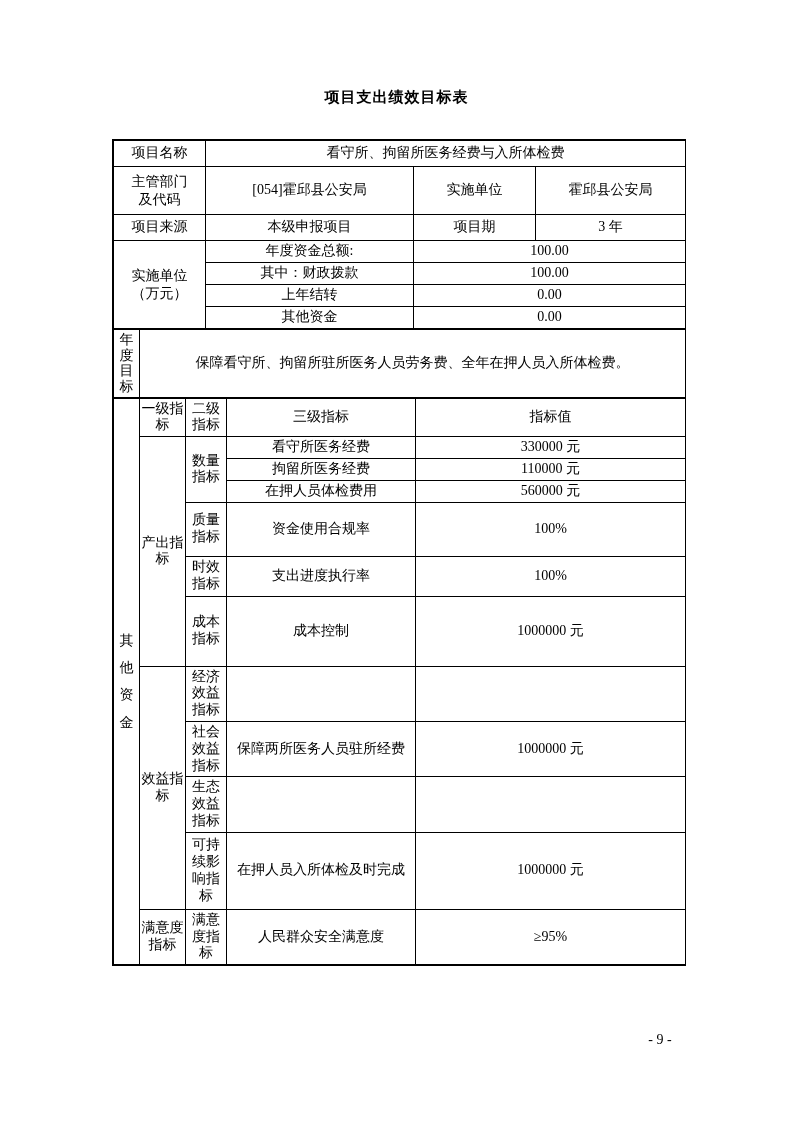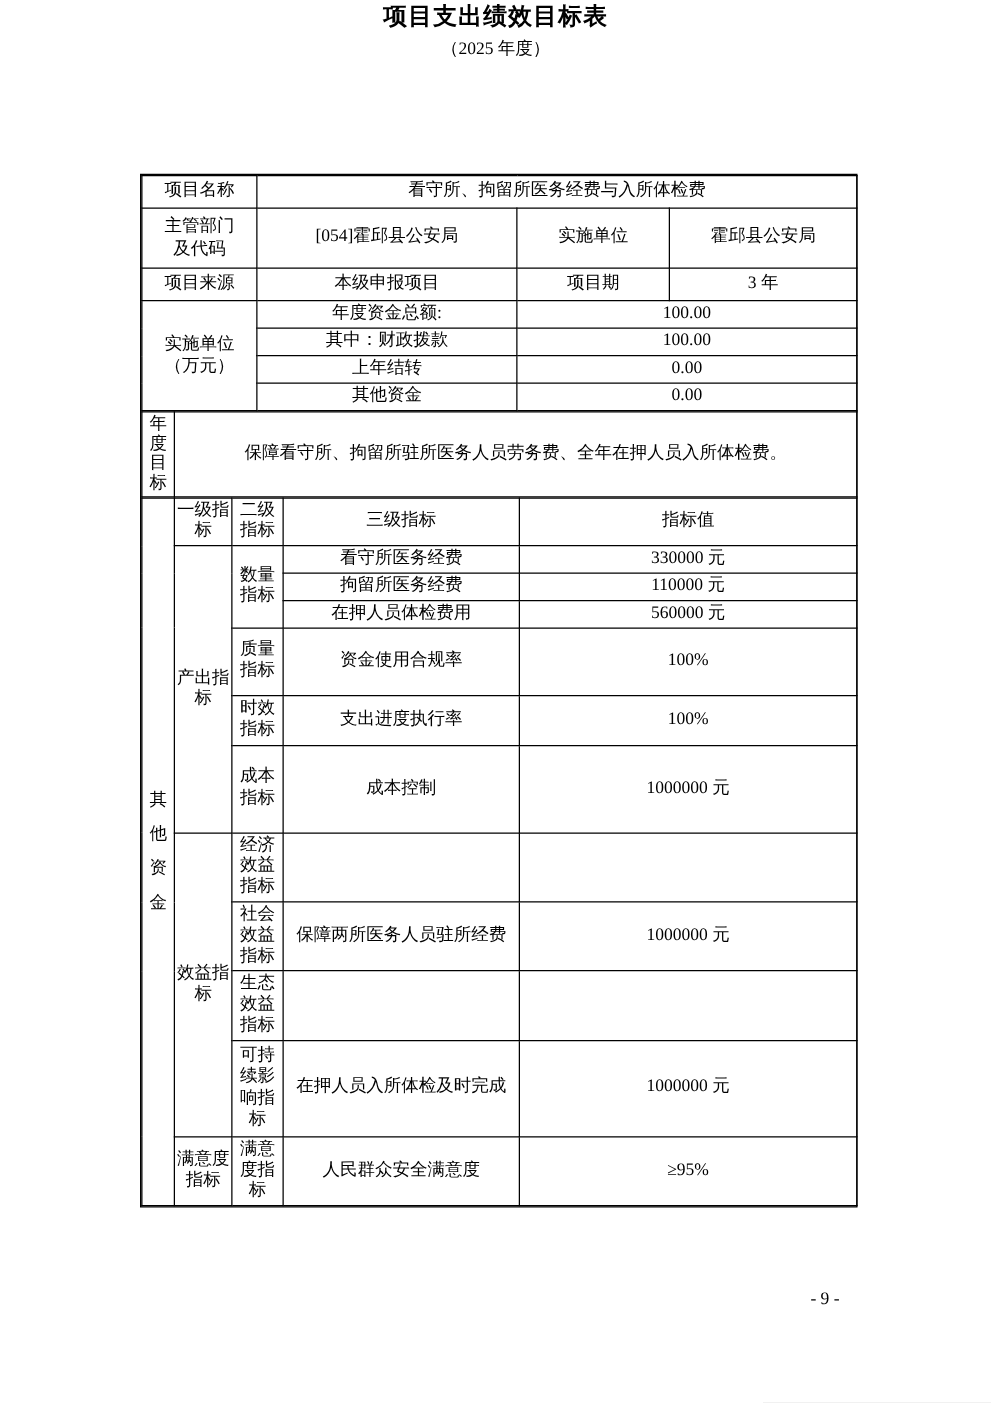--- a/index.html
+++ b/index.html
@@ -3,22 +3,22 @@
 <meta charset="utf-8">
 <style>
   html,body { margin:0; padding:0; background:#e8e8e8; }
   .page {
     position:relative; width:793px; height:1122px; margin:0 auto;
     background:#ffffff; color:#000;
     font-family:"Liberation Serif","DejaVu Serif",serif;
     overflow:hidden;
   }
   .title {
-    margin:0; text-align:center;
-    font-size:19px; font-weight:bold; letter-spacing:1px;
+    margin:0; padding-top:88px; text-align:center;
+    font-size:15px; font-weight:bold; letter-spacing:1px;
   }
   .subtitle { margin-top:4px; text-align:center; font-size:14px; }
   .table-wrap {
     position:absolute; left:112px; top:139px; width:572px;
     border:1px solid #000;
   }
   table.doc-table {
     border-collapse:collapse; table-layout:fixed; width:572px;
     font-size:14px;
   }
@@ -35,21 +35,20 @@
   .vtext { width:1em; margin:0 auto; word-break:break-all; line-height:1.12; }
   .vtext-lg { width:1em; margin:0 auto; word-break:break-all; line-height:1.95; }
   .pageno { position:absolute; top:1032px; left:628px; width:64px; text-align:center; font-size:14px; }
 </style>
 </head>
 <body>
 
 <div class="page">
 
   <h1 class="title">项目支出绩效目标表</h1>
-  <div class="subtitle">（2025 年度）</div>
 
   <div class="table-wrap">
 
     <table class="doc-table">
       <colgroup>
           <col style="width:92px">
           <col style="width:208px">
           <col style="width:122px">
           <col style="width:150px">
         </colgroup>

